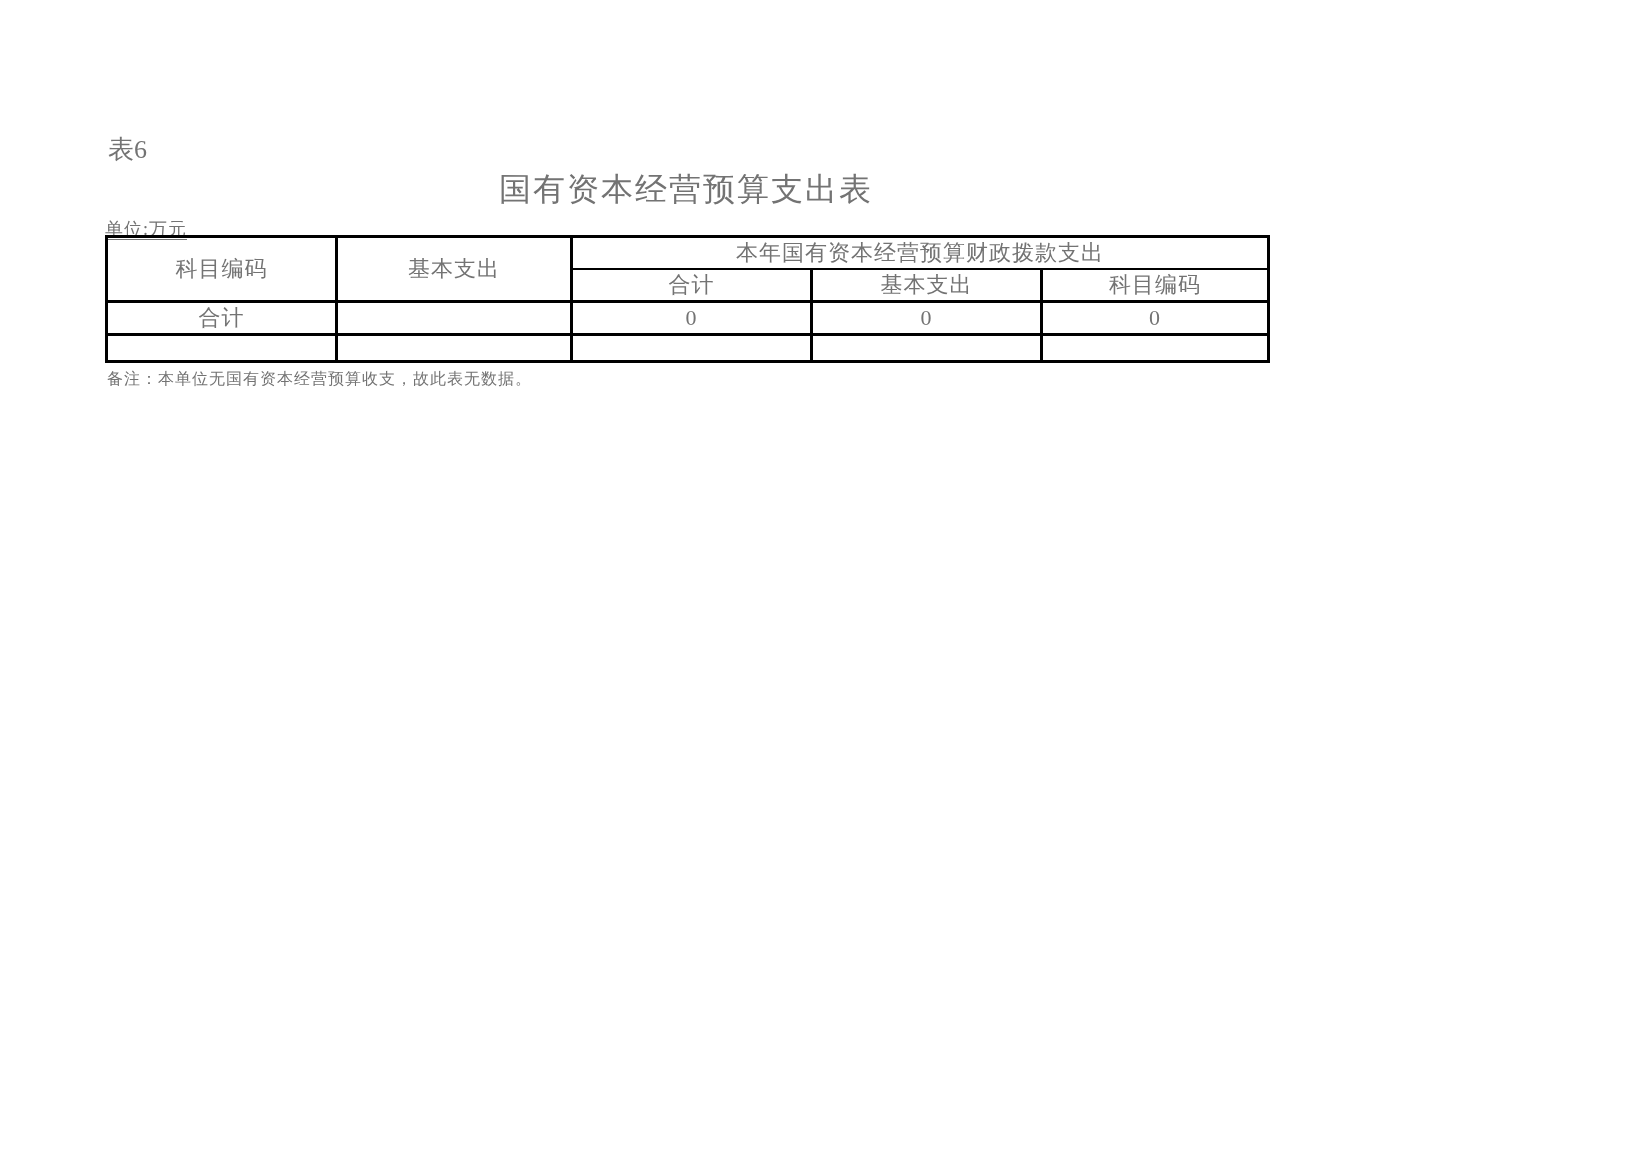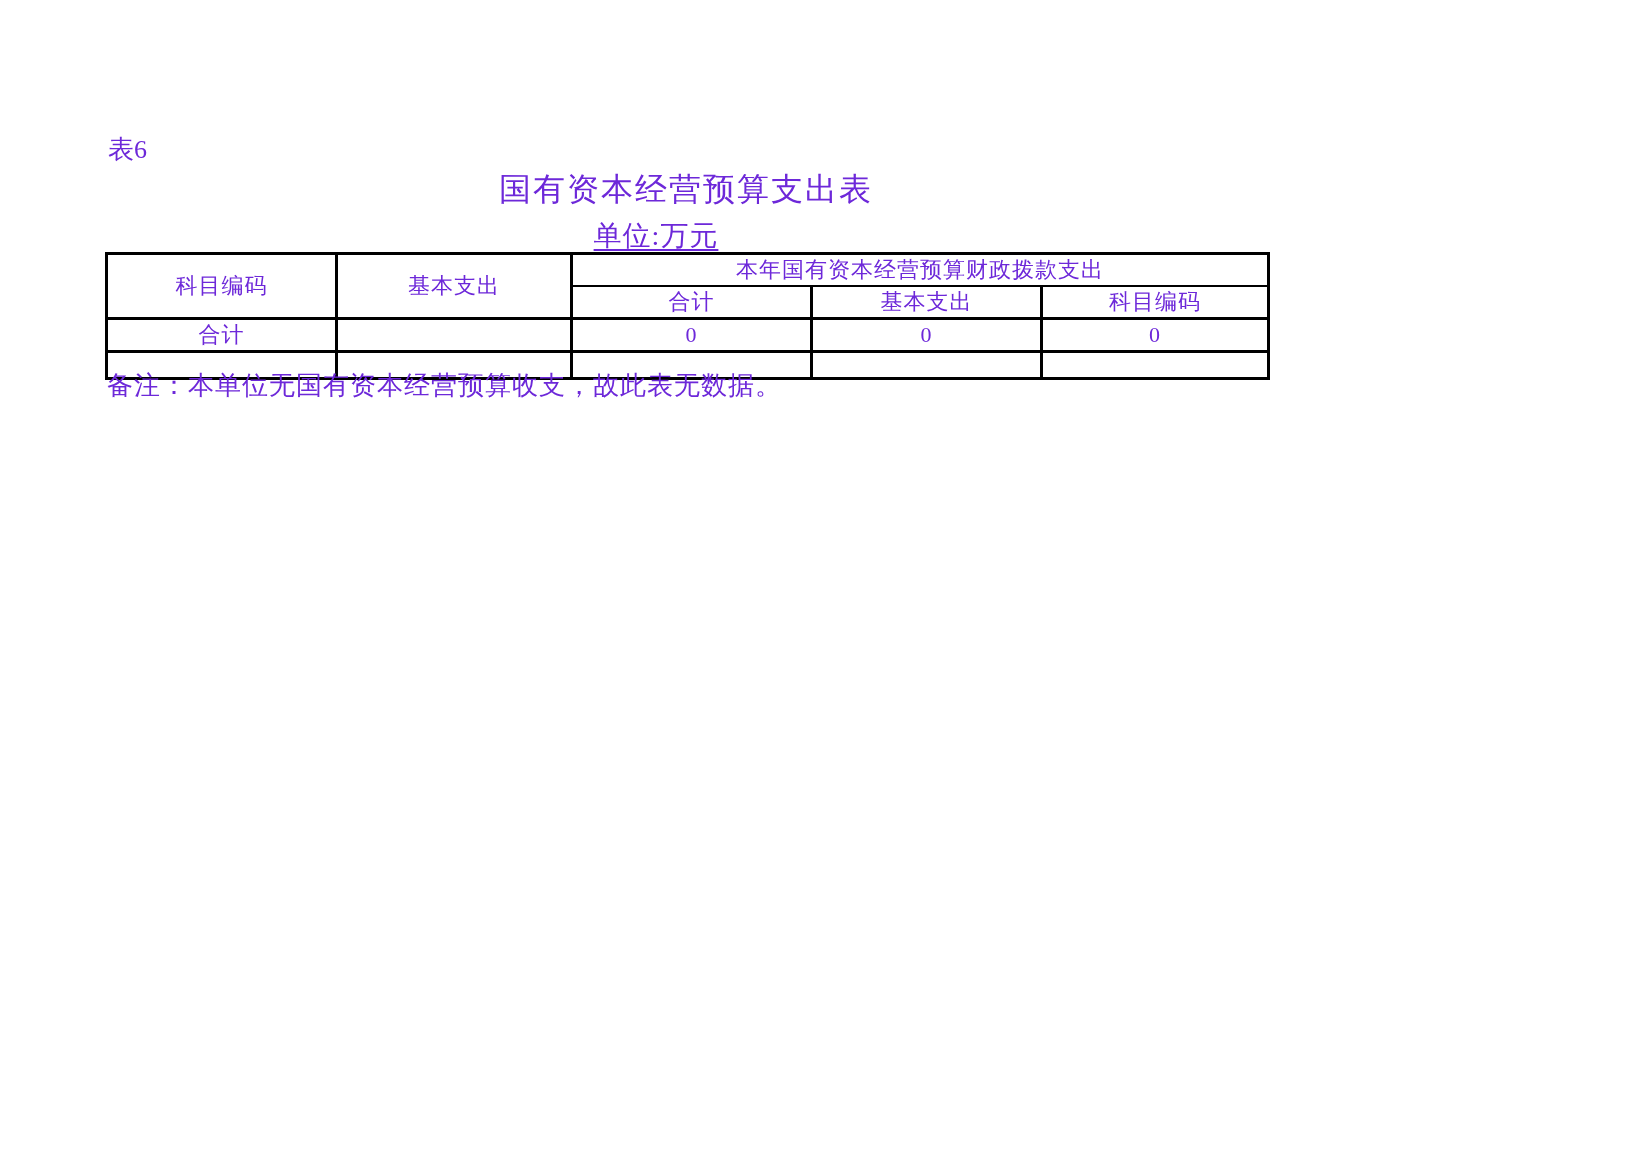--- a/index.html
+++ b/index.html
@@ -2,21 +2,21 @@
 <html><head>
 <meta charset="utf-8">
 <style>
   * { margin: 0; padding: 0; box-sizing: border-box; }
   html, body { background: #ffffff; }
   .page {
     position: relative;
     width: 1512px;
     height: 1167px;
     background: #ffffff;
-    color: #6d28d9;
+    color: #737373;
     font-family: "Liberation Serif", "DejaVu Serif", serif;
     overflow: hidden;
   }
   .table-label {
     position: absolute;
     left: 108px;
     top: 134px;
     font-size: 26px;
     line-height: 1.2;
   }
@@ -28,30 +28,30 @@
     text-align: center;
     font-size: 32px;
     letter-spacing: 2px;
     line-height: 1.2;
   }
   .unit-label {
     position: absolute;
     left: 105px;
     top: 217px;
     width: 1102px;
-    text-align: center;
-    font-size: 28px;
+    text-align: left;
+    font-size: 18px;
     letter-spacing: 1px;
     text-decoration: underline;
     text-underline-offset: 4px;
   }
   table.budget {
     position: absolute;
     left: 105px;
-    top: 252px;
+    top: 235px;
     width: 1162px;
     border-collapse: collapse;
     table-layout: fixed;
   }
   table.budget th,
   table.budget td {
     border: 3px solid #000000;
     font-size: 22px;
     font-weight: normal;
     text-align: center;
@@ -62,21 +62,21 @@
     white-space: nowrap;
   }
   table.budget .group-head { border-bottom-width: 2px; height: 26px; }
   table.budget .sub-head   { border-top-width: 2px; height: 30px; }
   table.budget .merged-head { height: 56px; }
   table.budget tr.data-row td { height: 27px; }
   .note {
     position: absolute;
     left: 107px;
     top: 369px;
-    font-size: 26px;
+    font-size: 16px;
     letter-spacing: 1px;
     line-height: 1.3;
   }
 </style>
 </head>
 <body>
 
 <div class="page">
 
   <div class="table-label">表6</div>

